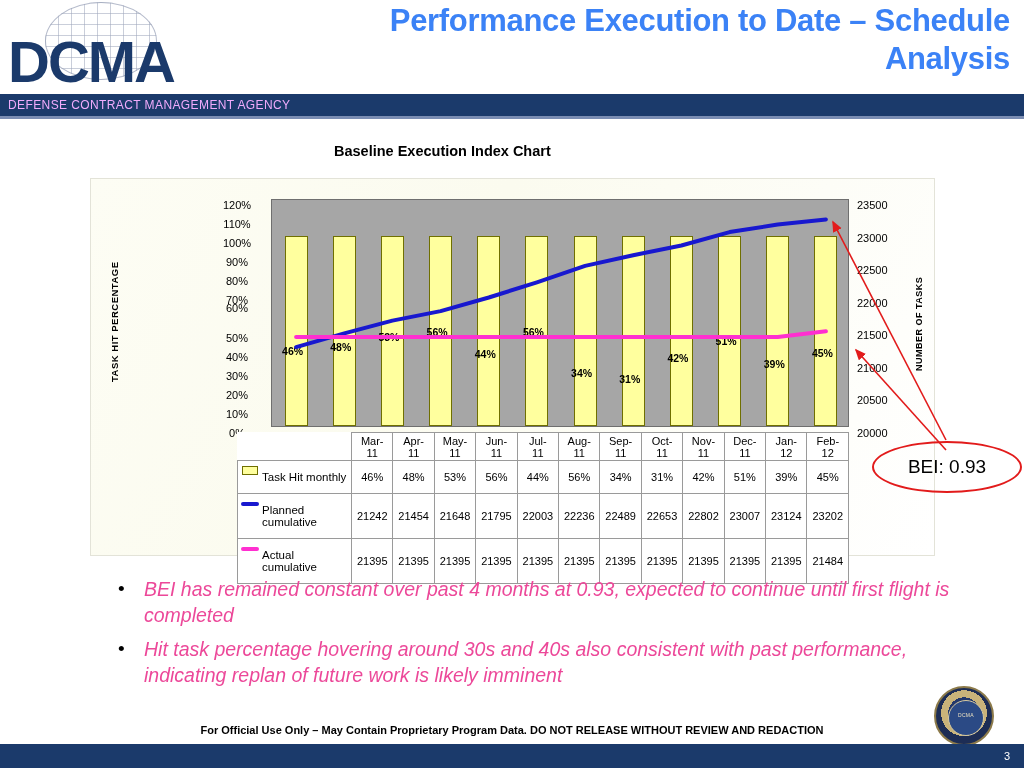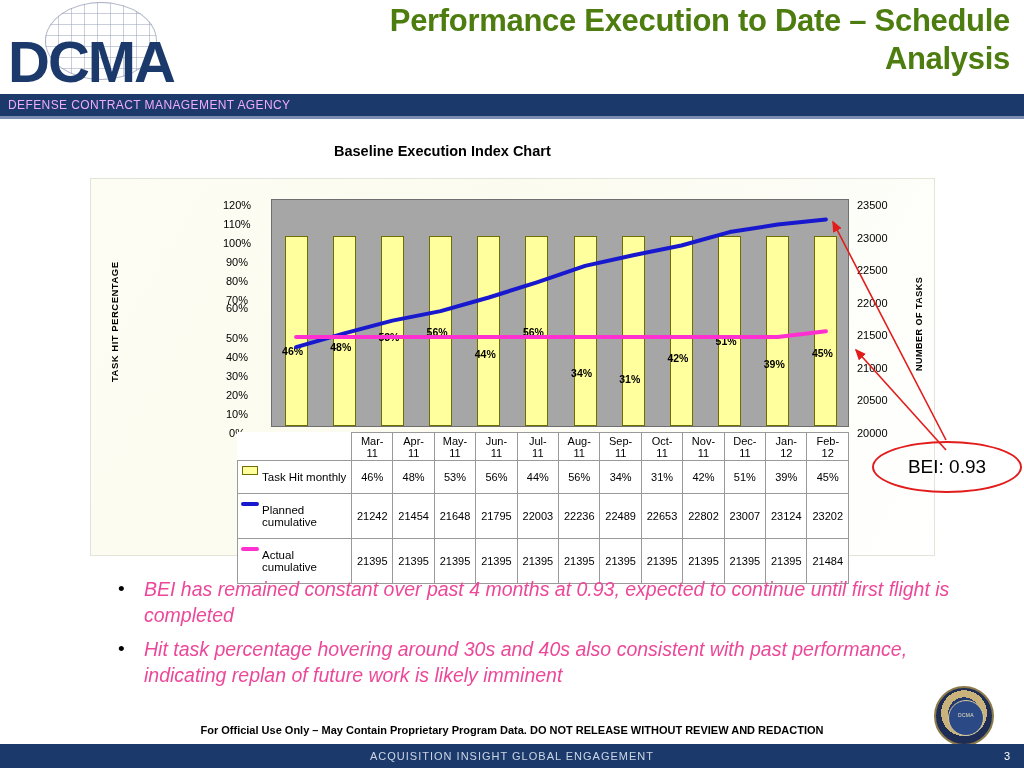--- a/index.html
+++ b/index.html
@@ -6,21 +6,21 @@
   html, body { margin:0; padding:0; }
   body {
     width:1024px; height:768px; position:relative;
     font-family:"Liberation Sans", sans-serif;
     background:#ffffff;
     overflow:hidden;
   }
   
   .slide-title {
     position:absolute; left:300px; top:2px; width:710px;
-    text-align:right; font-size:31px; font-weight:bold; color:#4d7c0f;
+    text-align:right; font-size:31px; font-weight:bold; color:#3b82f6;
     line-height:38px; letter-spacing:-0.3px;
   }
   .logo-wrap { position:absolute; left:0px; top:0px; width:330px; height:116px; }
   .logo-globe {
     position:absolute; left:45px; top:2px; width:112px; height:78px;
     border-radius:50%;
     background:
       repeating-linear-gradient(90deg, rgba(140,150,175,.55) 0 1px, transparent 1px 13px),
       repeating-linear-gradient(0deg, rgba(140,150,175,.55) 0 1px, transparent 1px 11px);
     opacity:.85;
@@ -319,15 +319,14 @@
     <div class="txt">Hit task percentage hovering around 30s and 40s also consistent with past performance, indicating replan of future work is likely imminent</div>
   </div>
 </div>
 
 <div class="footer-note">For Official Use Only – May Contain Proprietary Program Data. DO NOT RELEASE WITHOUT REVIEW AND REDACTION</div>
 <div class="seal">
   <div class="inner"></div>
   <div class="txt">DCMA</div>
 </div>
 <div class="footer-bar">
-  <div class="center">ACQUISITION INSIGHT      GLOBAL ENGAGEMENT</div>
   <div class="pagenum">3</div>
 </div>
 
 </body></html>

